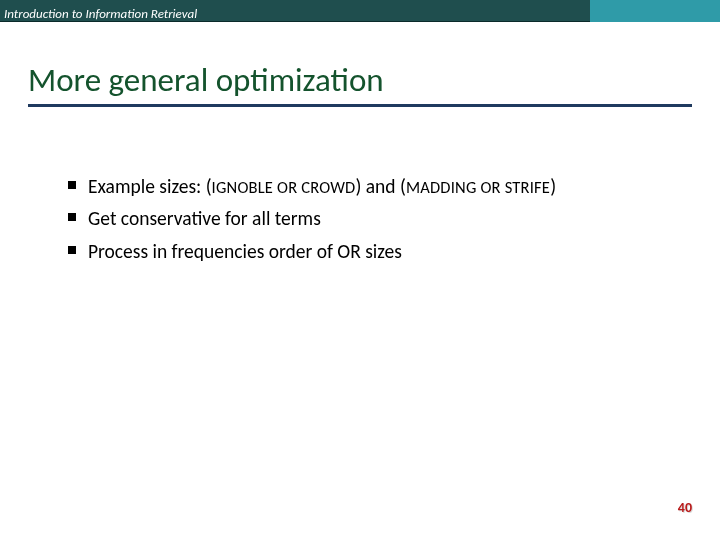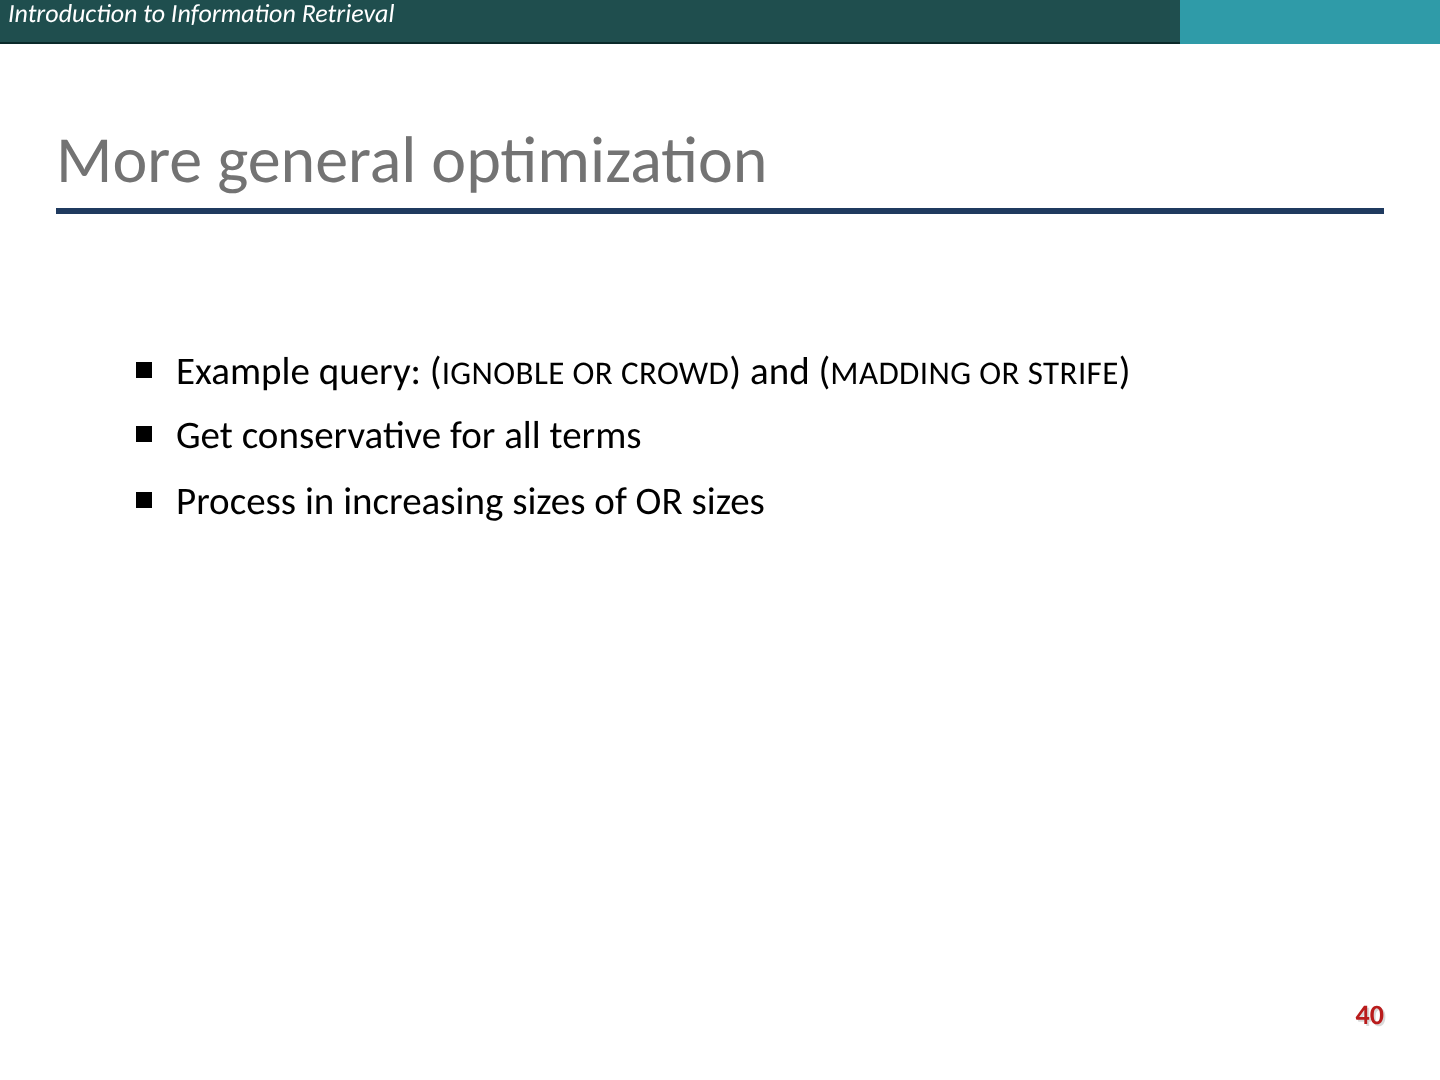--- a/index.html
+++ b/index.html
@@ -15,40 +15,40 @@
     width: 100%;
     height: 22px;
     display: flex;
   }
   .header-left {
     background: #1f4e4e;
     flex: 0 0 590px;
     height: 100%;
     border-bottom: 1px solid #0a2a2a;
     display: flex;
-    align-items: flex-start;
+    align-items: flex-end;
     padding-left: 4px;
   }
   .header-left span {
     color: #ffffff;
     font-style: italic;
     font-size: 13px;
     font-family: Calibri, Arial, sans-serif;
   }
   .header-right {
     background: #2f9ba8;
     flex: 1;
     height: 100%;
   }
   .title-area {
     padding: 38px 28px 10px 28px;
   }
   .title {
     font-size: 33px;
-    color: #737373;
+    color: #14532d;
     font-weight: 400;
     font-family: Calibri, "Segoe UI", Arial, sans-serif;
   }
   .title-underline {
     height: 3px;
     background: #1f3a5f;
     margin: 4px 0 0 0;
     width: 664px;
   }
   .content {
@@ -101,24 +101,24 @@
 </div>
 
 <div class="title-area">
   <div class="title">More general optimization</div>
   <div class="title-underline"></div>
 </div>
 
 <div class="content">
   <ul class="bullet-list">
     <li>
-      <span>Example query: (</span><span class="smallcaps">IGNOBLE OR CROWD</span><span>) and (</span><span class="smallcaps">MADDING OR STRIFE</span><span>)</span>
+      <span>Example sizes: (</span><span class="smallcaps">IGNOBLE OR CROWD</span><span>) and (</span><span class="smallcaps">MADDING OR STRIFE</span><span>)</span>
     </li>
     <li>
       <span>Get conservative for all terms</span>
     </li>
     <li>
-      <span>Process in increasing sizes of OR sizes</span>
+      <span>Process in frequencies order of OR sizes</span>
     </li>
   </ul>
 </div>
 
 <div class="page-number">40</div>
 
 </body></html>

